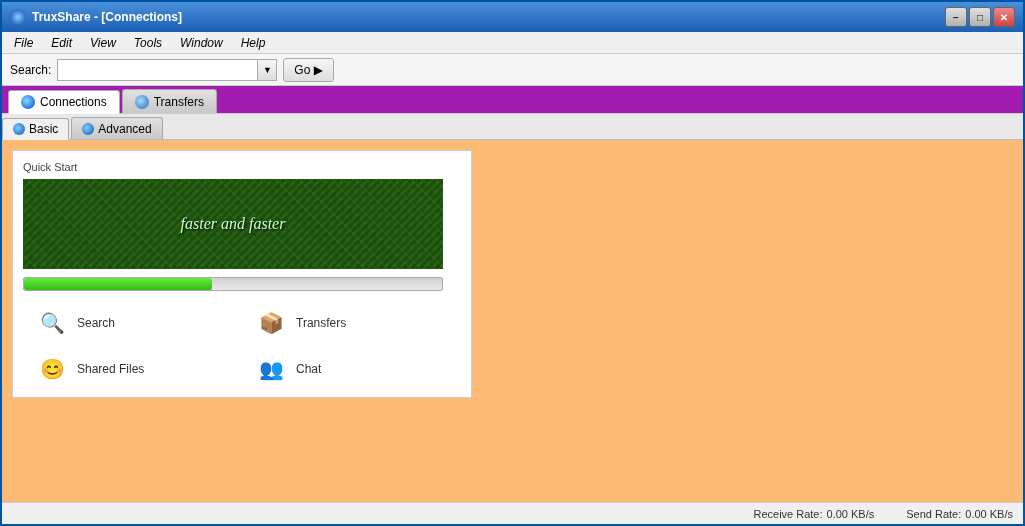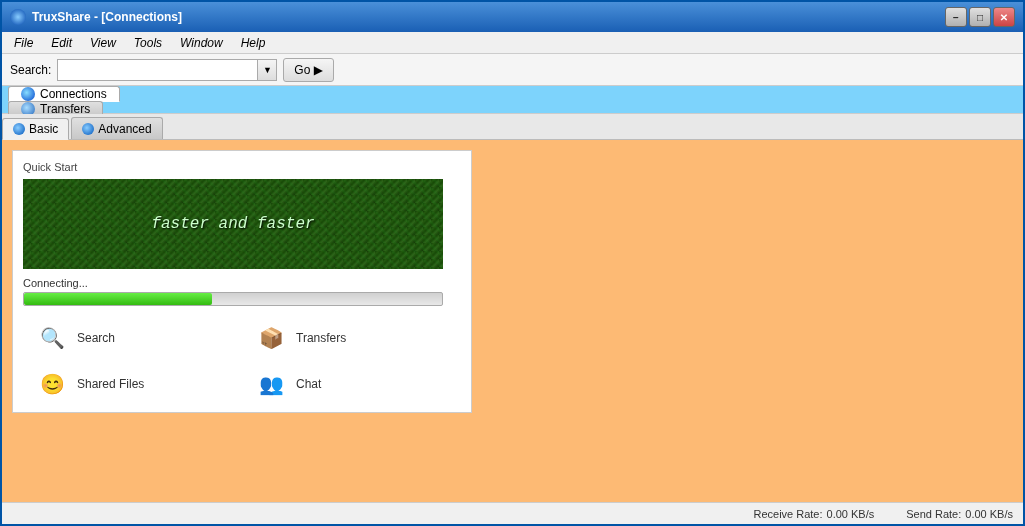--- a/index.html
+++ b/index.html
@@ -113,27 +113,26 @@
       border-radius: 3px;
       cursor: pointer;
       font-size: 12px;
       display: flex;
       align-items: center;
       gap: 3px;
     }
 
     
     .main-tabs {
-      background: #7dd3fc;
+      background: #a21caf;
       height: 28px;
       display: flex;
-      align-items: flex-start;
+      align-items: flex-end;
       padding: 0 6px;
       border-bottom: 1px solid #ccc;
-      flex-direction: column;
     }
     .main-tab {
       height: 24px;
       padding: 0 12px;
       background: linear-gradient(to bottom, #e0e0e0, #c8c8c8);
       border: 1px solid #aaa;
       border-bottom: none;
       border-radius: 3px 3px 0 0;
       cursor: pointer;
       display: flex;
@@ -248,21 +247,21 @@
       text-shadow: 1px 1px 3px #000;
       z-index: 1;
       font-family: Arial, sans-serif;
     }
     .banner-subtitle {
       color: #ccffcc;
       font-size: 16px;
       font-style: italic;
       text-shadow: 1px 1px 2px #000;
       z-index: 1;
-      font-family: Liberation Mono, monospace;
+      font-family: Liberation Serif, serif;
     }
 
     
     .progress-label {
       font-size: 11px;
       color: #333;
       margin-bottom: 3px;
     }
     .progress-bar-bg {
       width: 420px;
@@ -373,21 +372,20 @@
 </div>
 
 <div class="content-area">
   <div class="quick-start-panel">
     <div class="quick-start-label">Quick Start</div>
 
     <div class="banner">
       <div class="banner-subtitle">faster and faster</div>
     </div>
 
-    <div class="progress-label">Connecting...</div>
     <div class="progress-bar-bg">
       <div class="progress-bar-fill" style="width: 45%"></div>
     </div>
 
     <div class="icon-grid">
       <div class="icon-item">
         <div class="icon-box">🔍</div>
         <span class="icon-label">Search</span>
       </div>
       <div class="icon-item">

